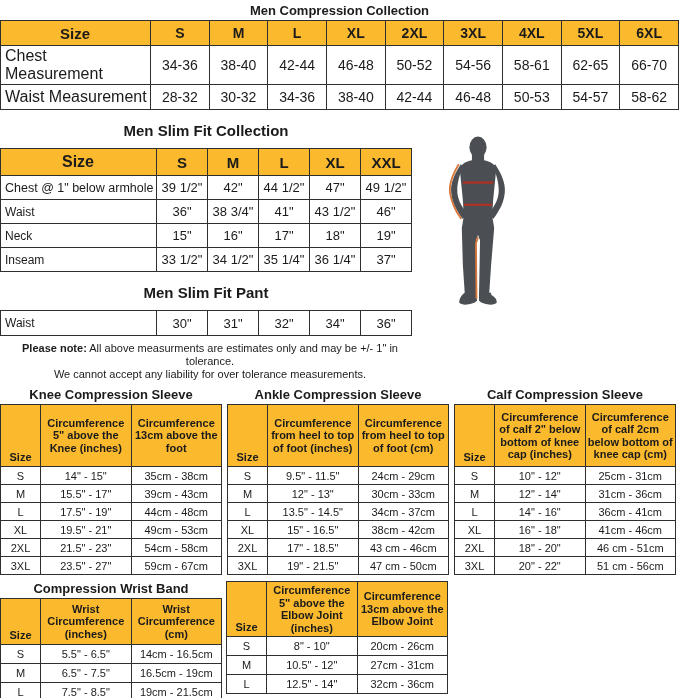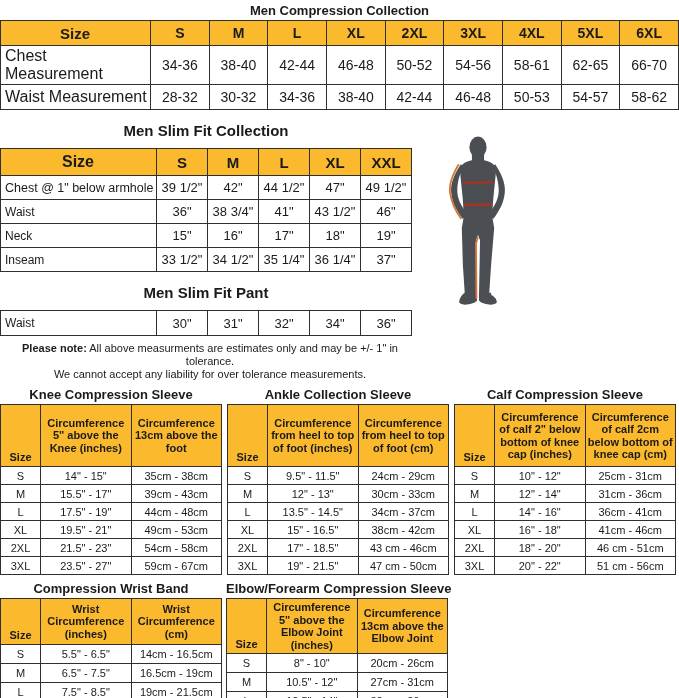--- a/index.html
+++ b/index.html
@@ -236,21 +236,21 @@
       <tr class="dr">
             <td>3XL</td>
             <td>23.5" - 27"</td>
             <td>59cm - 67cm</td>
           </tr>
     </tbody>
       </table>
   </div>
 
   <div>
-    <div class="st-title">Ankle Collection Sleeve</div>
+    <div class="st-title">Ankle Compression Sleeve</div>
     <table class="sgrid">
       <colgroup>
           <col class="c-sz">
           <col>
           <col>
         </colgroup>
       <tbody>
           <tr class="hdr">
         <td class="szh">Size</td>
         <td>Circumference from heel to top of foot (inches)</td>
@@ -369,21 +369,20 @@
             <td>L</td>
             <td>7.5" - 8.5"</td>
             <td>19cm - 21.5cm</td>
           </tr>
 
     </tbody>
       </table>
   </div>
 
   <div>
-    <div class="st-title">Elbow/Forearm Compression Sleeve</div>
     <table class="sgrid">
       <colgroup>
           <col class="c-sz">
           <col>
           <col>
         </colgroup>
       <tbody>
           <tr class="hdr">
         <td class="szh">Size</td>
         <td>Circumference 5" above the Elbow Joint (inches)</td>

